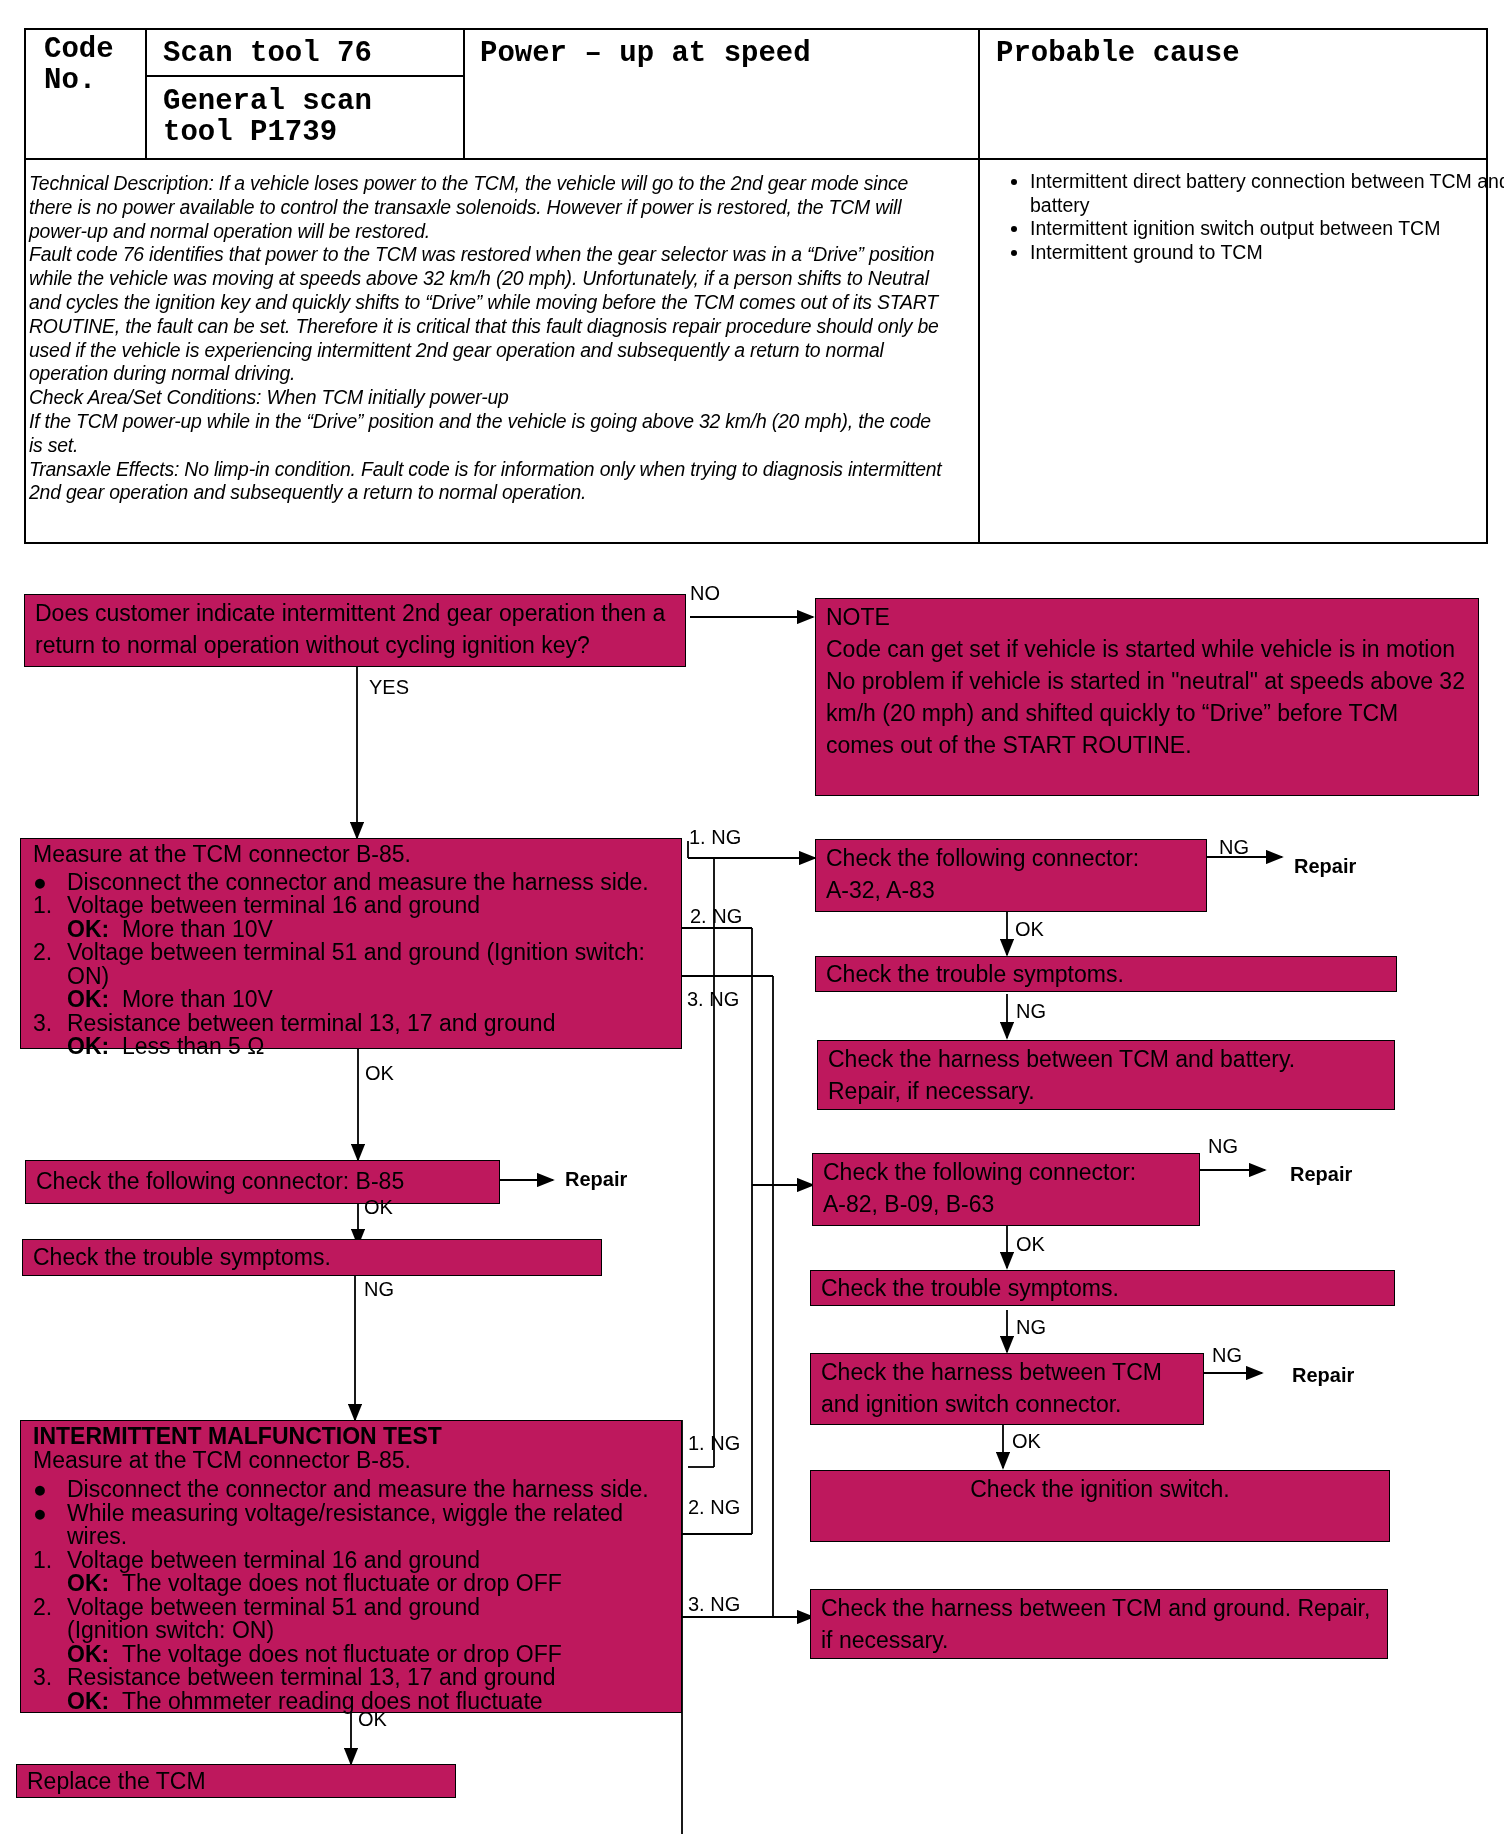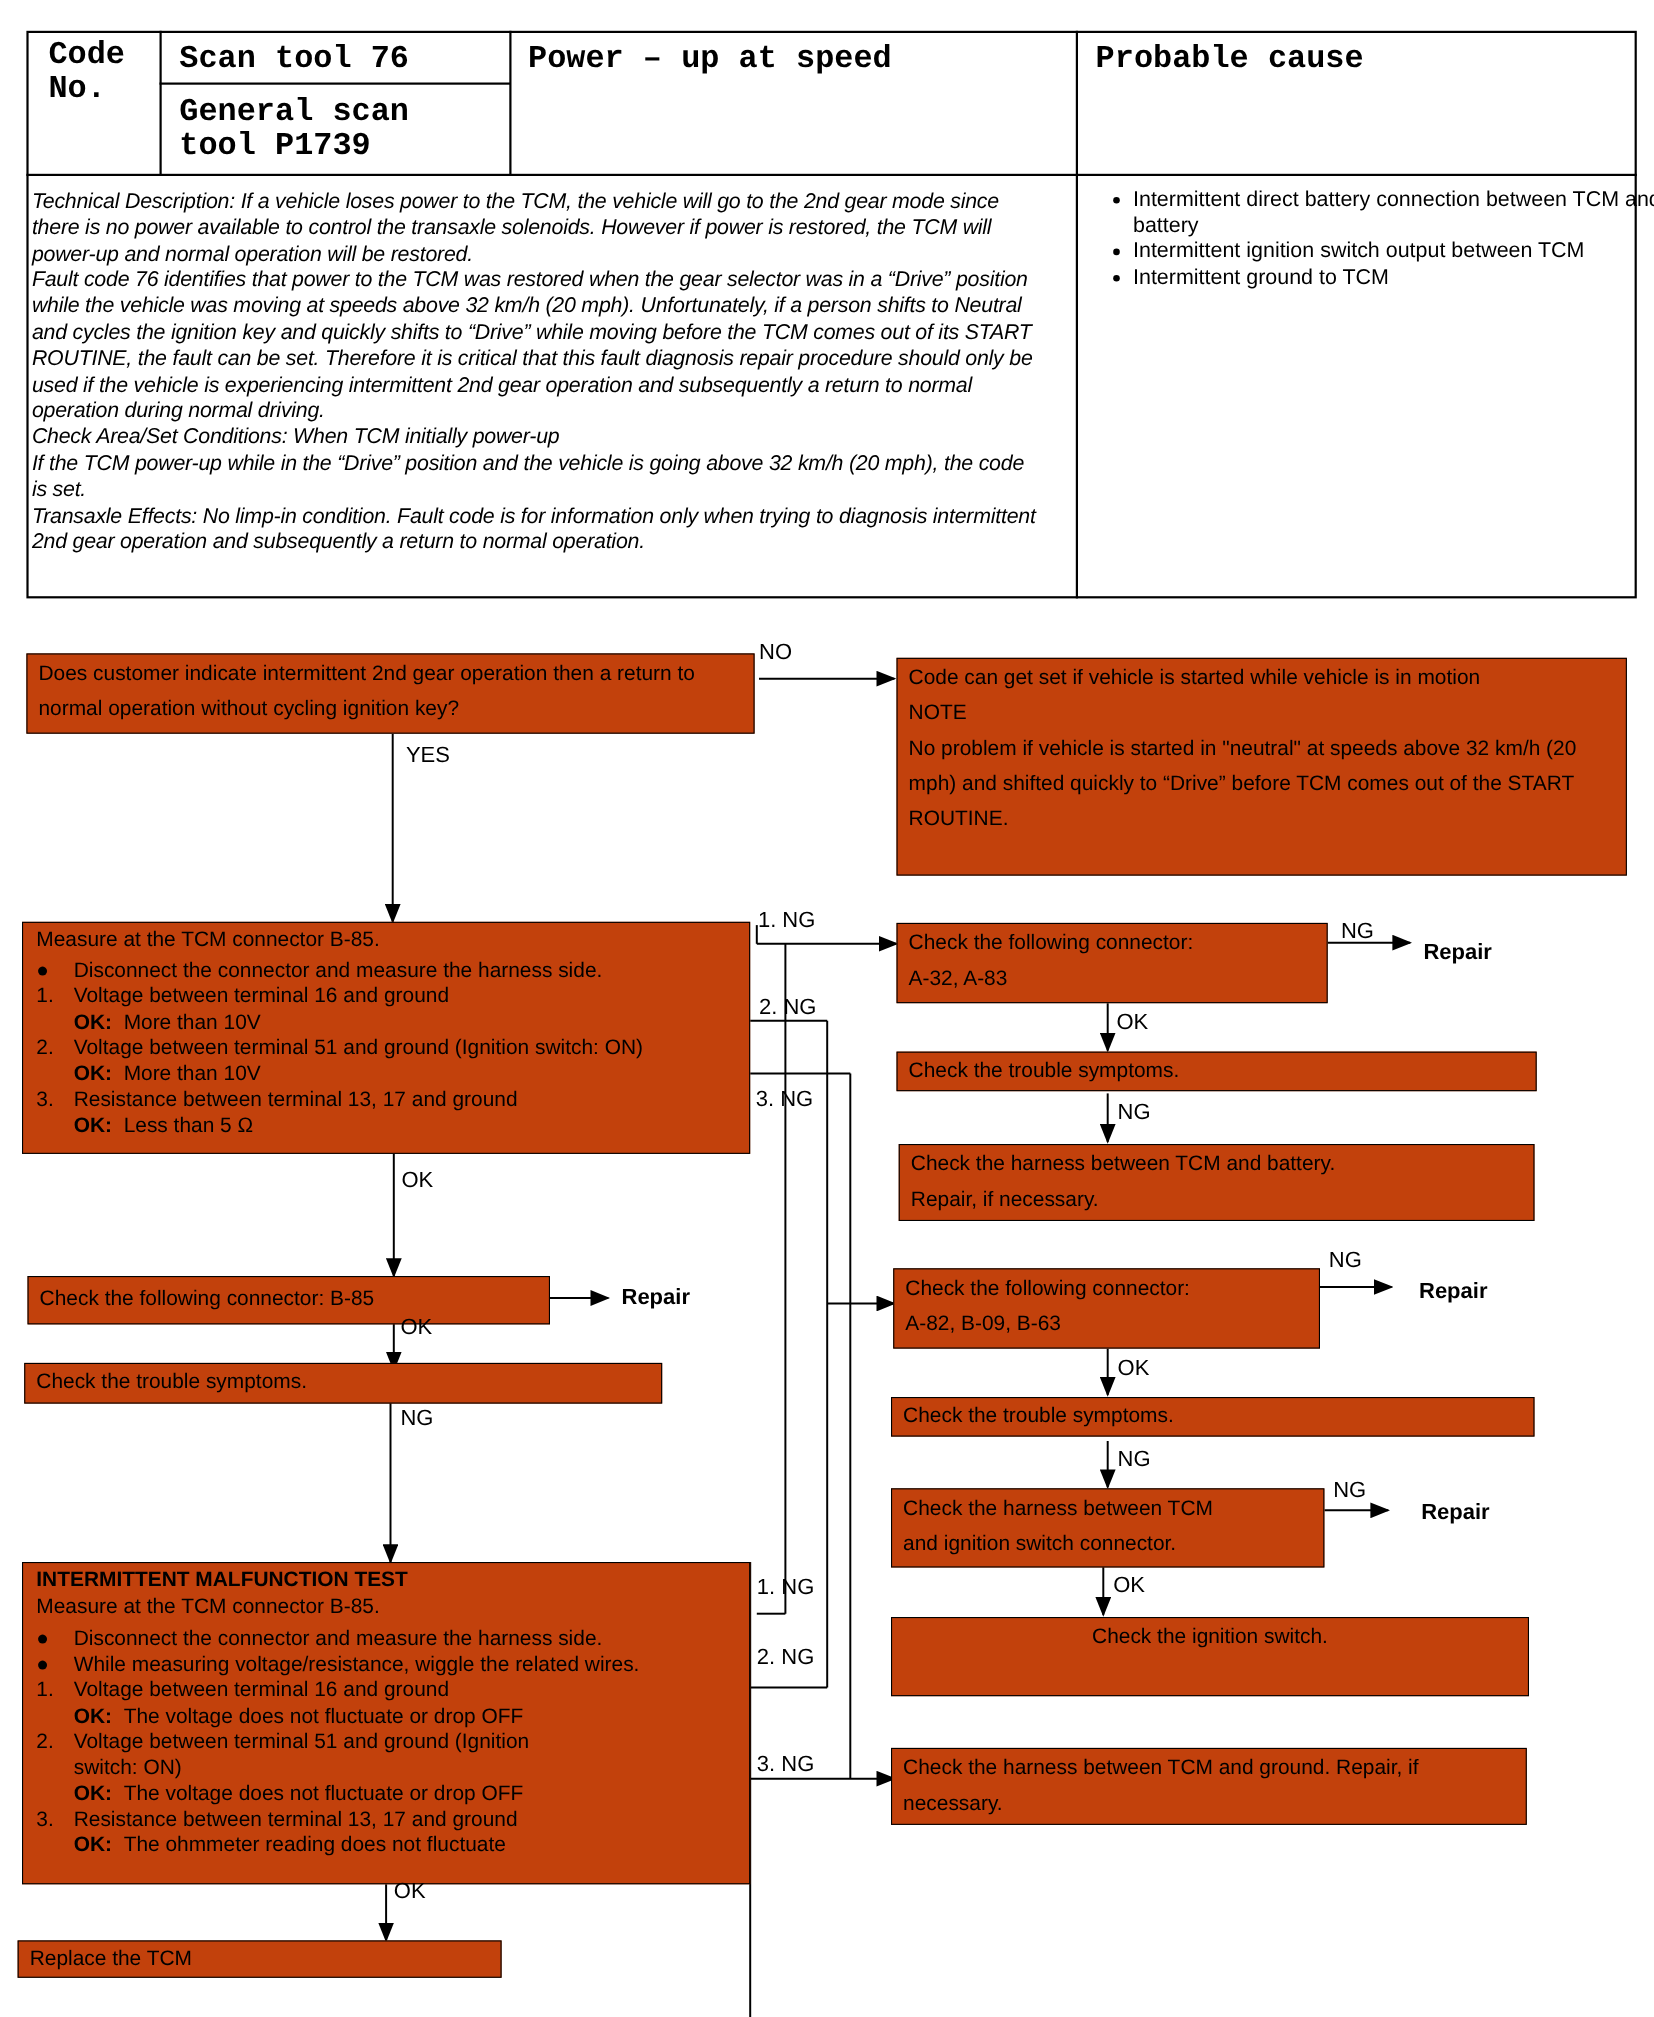--- a/index.html
+++ b/index.html
@@ -4,22 +4,22 @@
 <style>
   html, body { margin: 0; padding: 0; background: #ffffff; }
   body { width: 1504px; height: 1834px; position: relative; overflow: hidden;
          font-family: "Liberation Sans", sans-serif; color: #000; }
   .abs { position: absolute; }
   
   .hdr { position: absolute; border: 2px solid #000; box-sizing: border-box; }
   .hb { font-weight: bold; font-size: 29px; line-height: 31px; font-family: Liberation Mono, monospace; }
   .tech { font-size: 19.4px; line-height: 23.8px; letter-spacing: -0.2px; }
   .cause li { font-size: 19.5px; line-height: 23.5px; }
-  .box { position: absolute; border: 1.6px solid #000; box-sizing: border-box; background: #c2410c;
-         font-size: 19px; line-height: 32px; padding: 2px 10px; }
+  .box { position: absolute; border: 1.6px solid #000; box-sizing: border-box; background: #be185d;
+         font-size: 23px; line-height: 32px; padding: 2px 10px; }
   .box.dense { line-height: 23.5px; padding: 4px 12px; }
   .lbl { position: absolute; font-size: 20px; line-height: 22px; white-space: nowrap; }
   .repair { position: absolute; font-size: 20px; font-weight: bold; white-space: nowrap; }
   .row { display: flex; }
   .row .n { width: 34px; flex: none; }
   .ok { font-weight: bold; }
   .title-b { font-weight: bold; }
   svg.lines { position: absolute; left: 0; top: 0; }
 </style>
 </head>
@@ -102,22 +102,22 @@
   </g>
 </svg>
 
 <div class="box" style="left:24px; top:594px; width:662px; height:73px;">
   <span>Does customer indicate intermittent 2nd gear operation then a return to normal operation without cycling ignition key?</span>
 </div>
 <div class="lbl" style="left:690px; top:582px;">NO</div>
 <div class="lbl" style="left:369px; top:676px;">YES</div>
 
 <div class="box" style="left:815px; top:598px; width:664px; height:198px;">
+  <div>NOTE</div>
   <div>Code can get set if vehicle is started while vehicle is in motion</div>
-  <div>NOTE</div>
   <div>No problem if vehicle is started in "neutral" at speeds above 32 km/h (20 mph) and shifted quickly to “Drive” before TCM comes out of the START ROUTINE.</div>
 </div>
 
 <div class="box dense" style="left:20px; top:838px; width:662px; height:211px;">
   <div style="margin-bottom:4px;">Measure at the TCM connector B-85.</div>
   <div class="row">
       <span class="n">●</span>
       <span>Disconnect the connector and measure the harness side.</span>
     </div>
   <div class="row">

